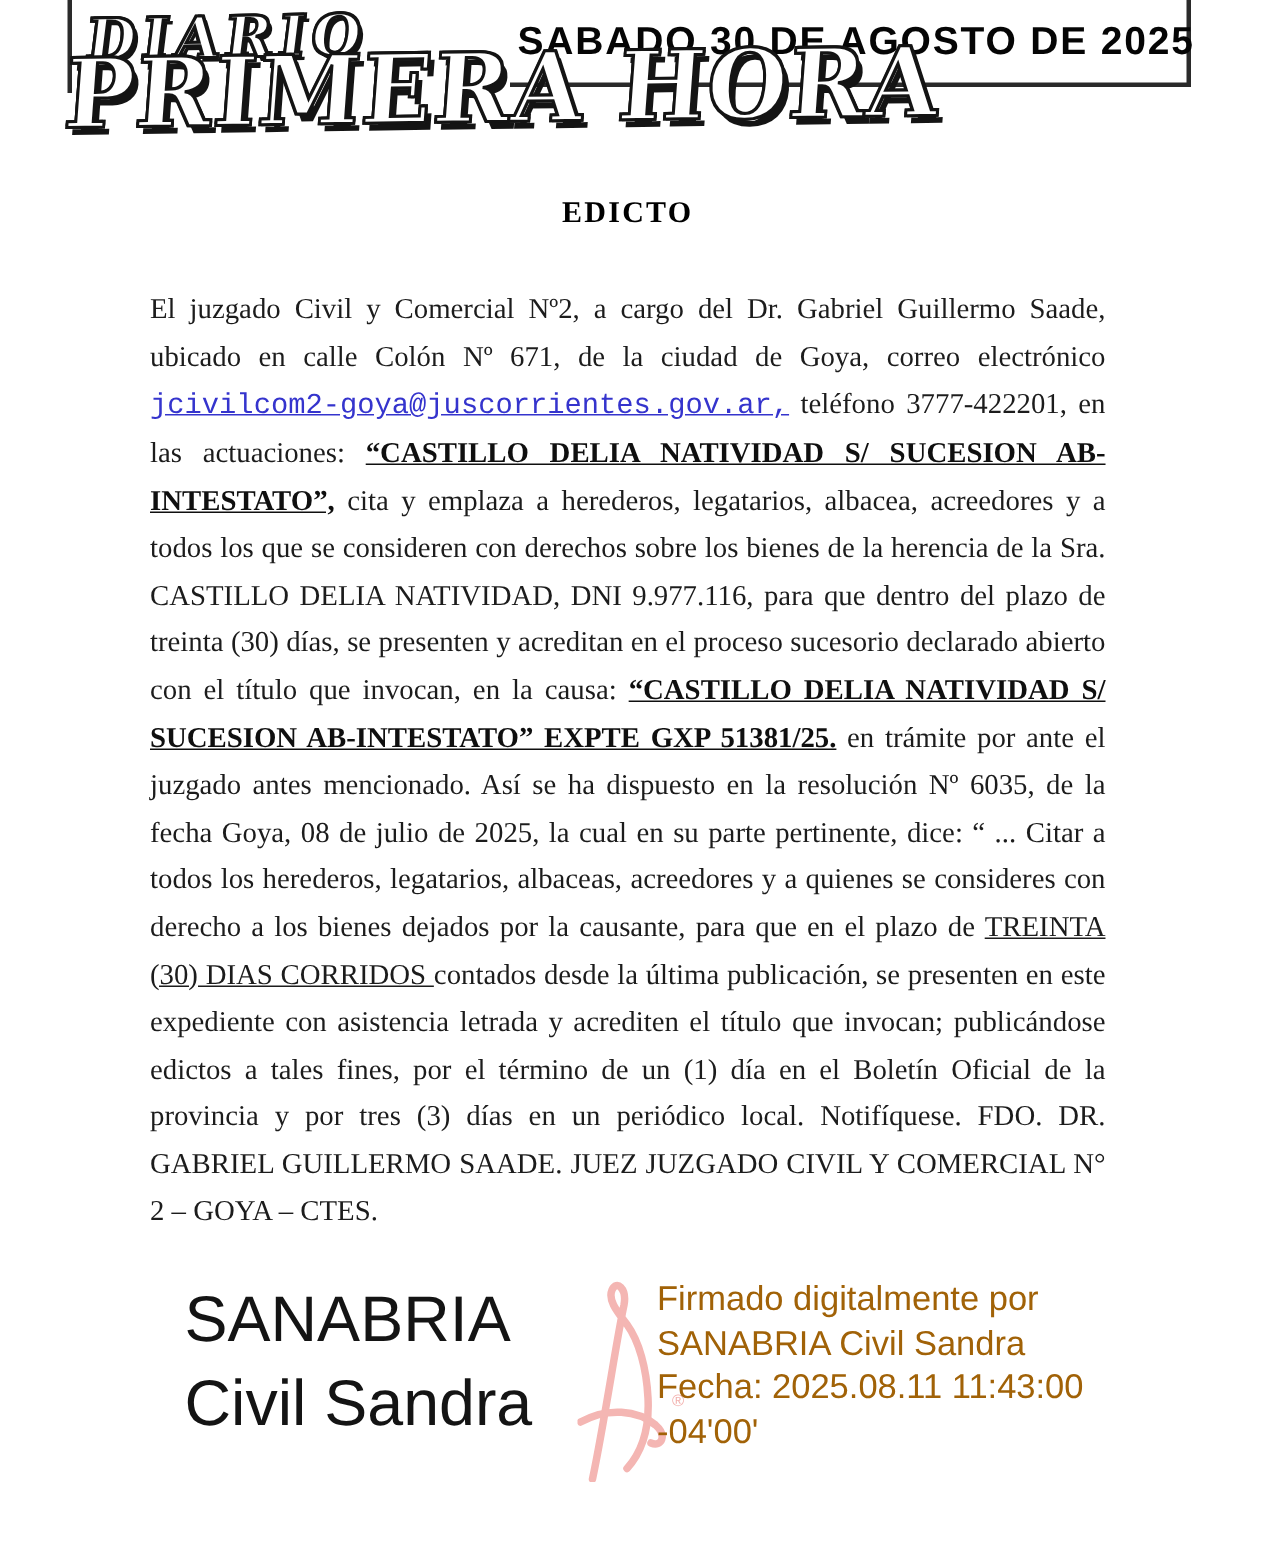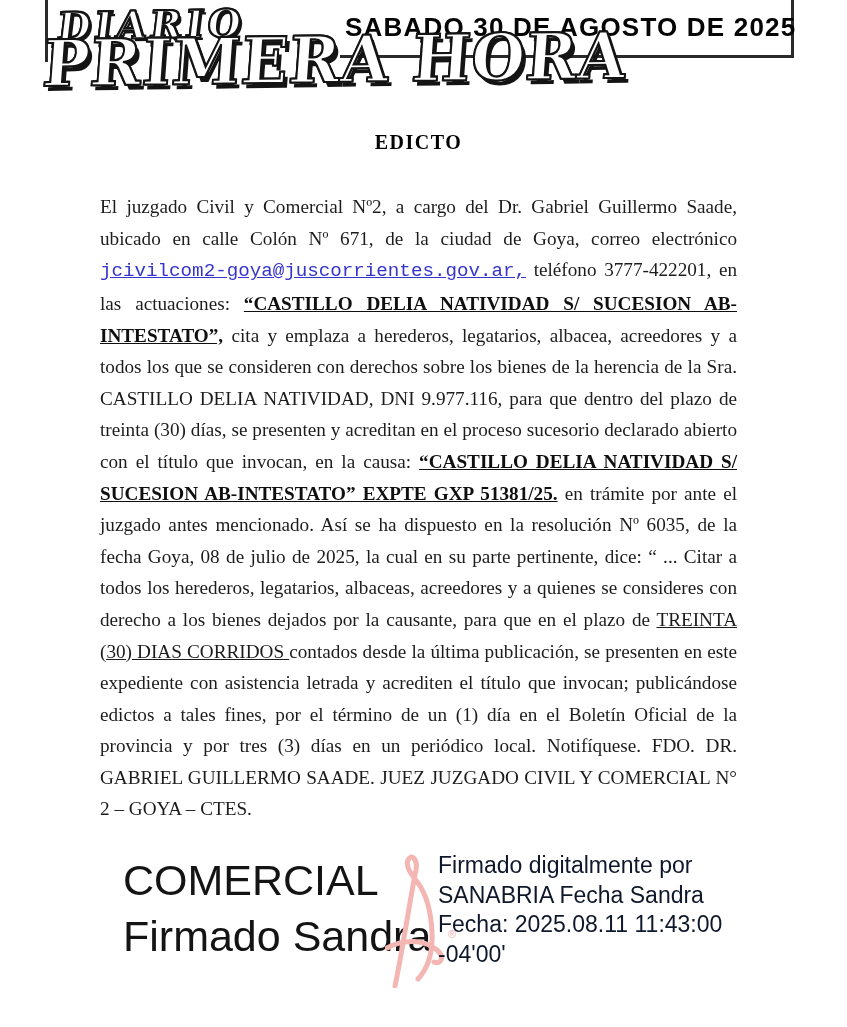--- a/index.html
+++ b/index.html
@@ -35,51 +35,51 @@
   .seg-bold-underline{font-weight:bold;text-decoration:underline;color:#0f0f0f;}
   .seg-underline{text-decoration:underline;}
 
   
   .sig-name{position:absolute;left:123px;top:852px;font-family:"Liberation Sans",sans-serif;
         font-size:43px;line-height:56px;color:#141414;white-space:nowrap;}
   .adobe-logo{position:absolute;left:385px;top:848px;width:70px;height:140px;z-index:1;}
   .adobe-reg{position:absolute;left:448px;top:928px;font-family:"Liberation Sans",sans-serif;
         font-size:11px;color:#f2b0ad;}
   .sig-details{position:absolute;left:438px;top:851px;font-family:"Liberation Sans",sans-serif;
-        font-size:23px;line-height:29.5px;color:#0f172a;white-space:nowrap;z-index:2;}
+        font-size:23px;line-height:29.5px;color:#a16207;white-space:nowrap;z-index:2;}
 </style>
 </head>
 <body>
 
 <div class="page">
 
   <header class="masthead">
     <div class="frame-line-left"></div>
     <div class="frame-line-right"></div>
     <div class="frame-line-bottom"></div>
     <div class="edition-date">SABADO 30 DE AGOSTO DE 2025</div>
     <div class="ornate diario">DIARIO</div>
     <div class="ornate primera">PRIMERA HORA</div>
   </header>
 
   <h1 class="doc-title">EDICTO</h1>
 
   <p class="edict-body"><span class="seg-normal">El juzgado Civil y Comercial Nº2, a cargo del Dr. Gabriel Guillermo Saade, ubicado en calle Colón Nº 671, de la ciudad de Goya, correo electrónico </span><span class="seg-link">jcivilcom2-goya@juscorrientes.gov.ar,</span><span class="seg-normal"> teléfono 3777-422201, en las actuaciones: </span><span class="seg-bold-underline">“CASTILLO DELIA NATIVIDAD S/ SUCESION AB-INTESTATO”,</span><span class="seg-normal"> cita y emplaza a herederos, legatarios, albacea, acreedores y a todos los que se consideren con derechos sobre los bienes de la herencia de la Sra. CASTILLO DELIA NATIVIDAD, DNI 9.977.116, para que dentro del plazo de treinta (30) días, se presenten y acreditan en el proceso sucesorio declarado abierto con el título que invocan, en la causa: </span><span class="seg-bold-underline">“CASTILLO DELIA NATIVIDAD S/ SUCESION AB-INTESTATO” EXPTE GXP 51381/25.</span><span class="seg-normal"> en trámite por ante el juzgado antes mencionado. Así se ha dispuesto en la resolución Nº 6035, de la fecha Goya, 08 de julio de 2025, la cual en su parte pertinente, dice: “ ... Citar a todos los herederos, legatarios, albaceas, acreedores y a quienes se consideres con derecho a los bienes dejados por la causante, para que en el plazo de </span><span class="seg-underline">TREINTA (30) DIAS CORRIDOS </span><span class="seg-normal">contados desde la última publicación, se presenten en este expediente con asistencia letrada y acrediten el título que invocan; publicándose edictos a tales fines, por el término de un (1) día en el Boletín Oficial de la provincia y por tres (3) días en un periódico local. Notifíquese. FDO. DR. GABRIEL GUILLERMO SAADE. JUEZ JUZGADO CIVIL Y COMERCIAL N° 2 – GOYA – CTES.</span></p>
 
   <div class="sig-name">
-    <span>COMERCIAL</span><br>
-    <span>Firmado Sandra</span>
+    <span>SANABRIA</span><br>
+    <span>Civil Sandra</span>
   </div>
 
   <svg class="adobe-logo" viewBox="0 0 70 140" xmlns="http://www.w3.org/2000/svg">
     <path d="M10,138 C18,100 26,45 31,22 C33,11 26,5 23,12 C20,19 27,27 33,35 C41,46 46,64 47,84 C48,104 43,120 33,131" fill="none" stroke="#f4b6b3" stroke-width="5" stroke-linecap="round"></path>
     <path d="M2,100 C20,90 40,92 52,102 C60,109 56,117 49,114" fill="none" stroke="#f4b6b3" stroke-width="5" stroke-linecap="round"></path>
   </svg>
   <span class="adobe-reg">®</span>
 
   <div class="sig-details">
       <div>Firmado digitalmente por</div>
-      <div>SANABRIA Fecha Sandra</div>
+      <div>SANABRIA Civil Sandra</div>
       <div>Fecha: 2025.08.11 11:43:00</div>
       <div>-04'00'</div>
     </div>
 
 </div>
 
 </body></html>

